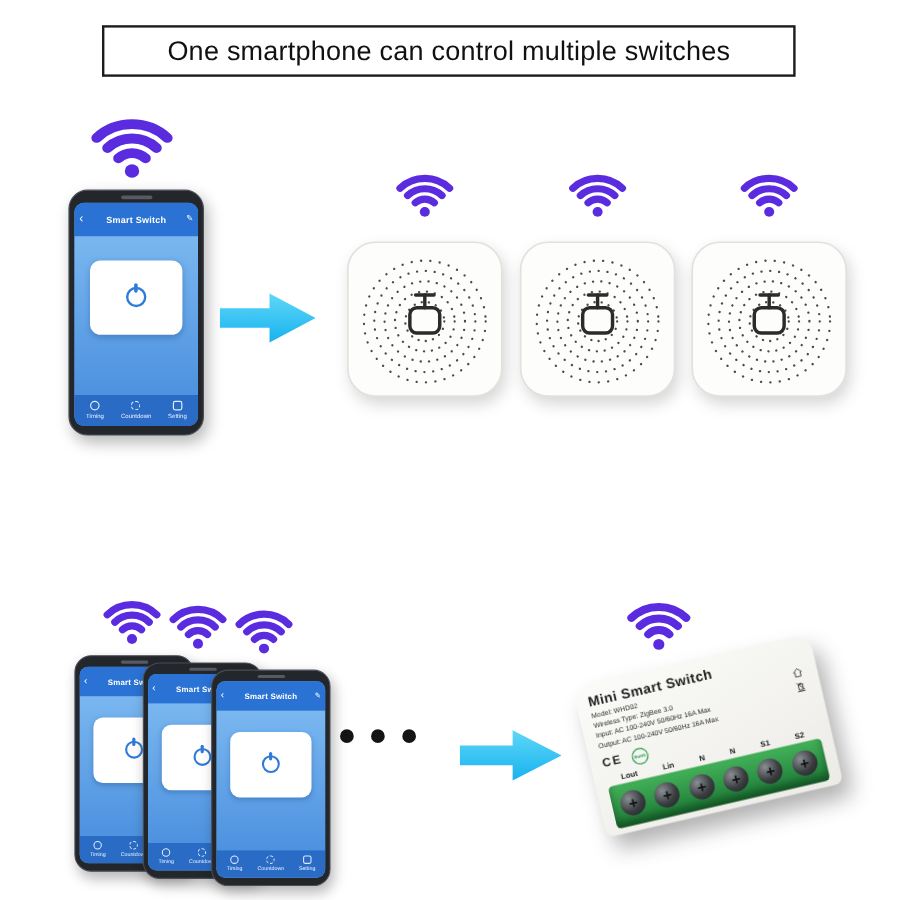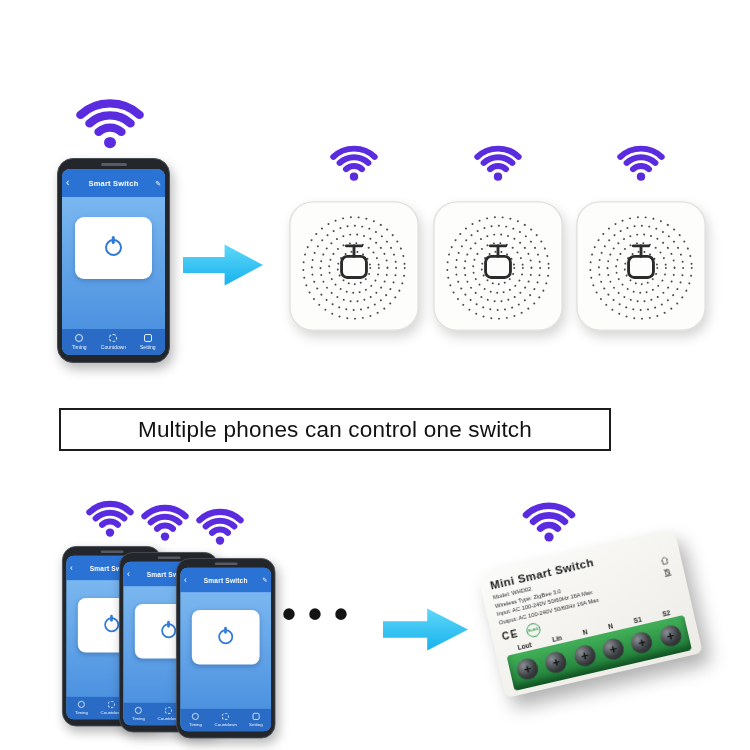--- a/index.html
+++ b/index.html
@@ -128,20 +128,23 @@
     </symbol>
     <symbol id="sym-bin" viewBox="0 0 10 10">
       <path d="M2.5 3 H7.5 M3 3 V8 H7 V3 M4 2 H6 M1.5 9.3 H8.5" fill="none" stroke="#444" stroke-width="0.9"></path>
       <path d="M1.8 1.2 L8.2 8.2" stroke="#444" stroke-width="0.9"></path>
     </symbol>
   </defs>
 </svg>
 
 <div class="canvas">
 
+  <div class="title-box" id="t1">
+    <span>One smartphone can control multiple switches</span>
+  </div>
 
   <svg class="wifi" style="left:70px;top:90px;width:80px;height:60px">
       <use href="#sym-wifi"></use>
     </svg>
 
   <div class="phone" style="left:57px;top:158px">
     <div class="phone-frame">
       <div class="speaker"></div>
       <div class="screen">
         <div class="app-header">
@@ -191,23 +194,20 @@
   <svg class="switch" style="left:287px;top:199px">
       <use href="#sym-switch"></use>
     </svg>
   <svg class="switch" style="left:431px;top:199px">
       <use href="#sym-switch"></use>
     </svg>
   <svg class="switch" style="left:574px;top:199px">
       <use href="#sym-switch"></use>
     </svg>
 
-  <div class="title-box" id="t2">
-    <span>Multiple phones can control one switch</span>
-  </div>
 
   <svg class="wifi" style="left:82px;top:494px;width:56px;height:44px">
       <use href="#sym-wifi"></use>
     </svg>
   <svg class="wifi" style="left:137px;top:498px;width:56px;height:44px">
       <use href="#sym-wifi"></use>
     </svg>
   <svg class="wifi" style="left:192px;top:502px;width:56px;height:44px">
       <use href="#sym-wifi"></use>
     </svg>

